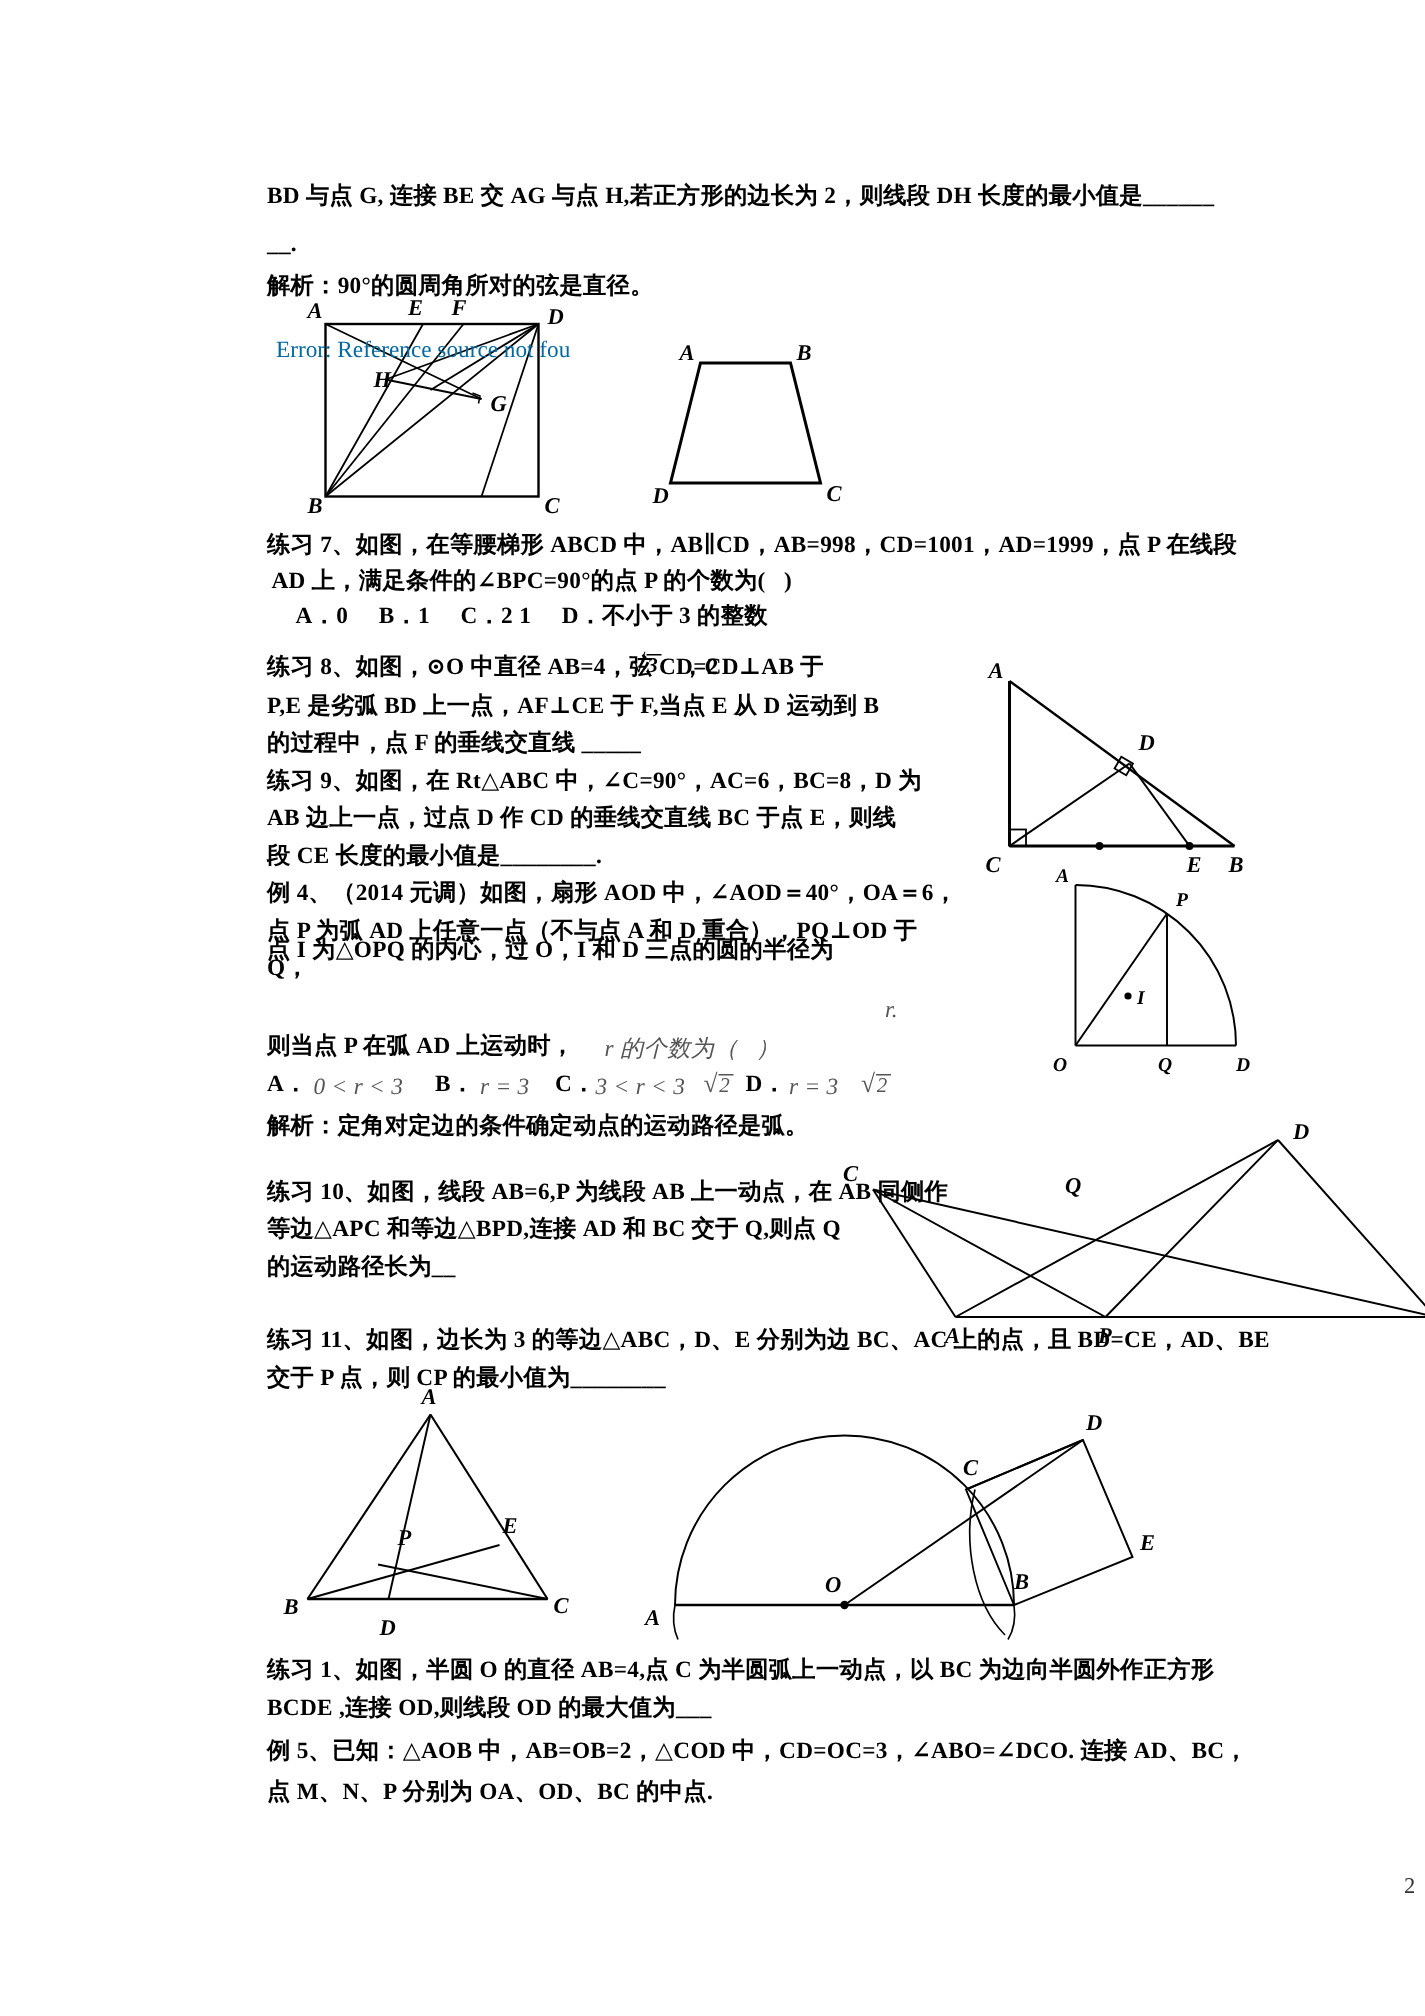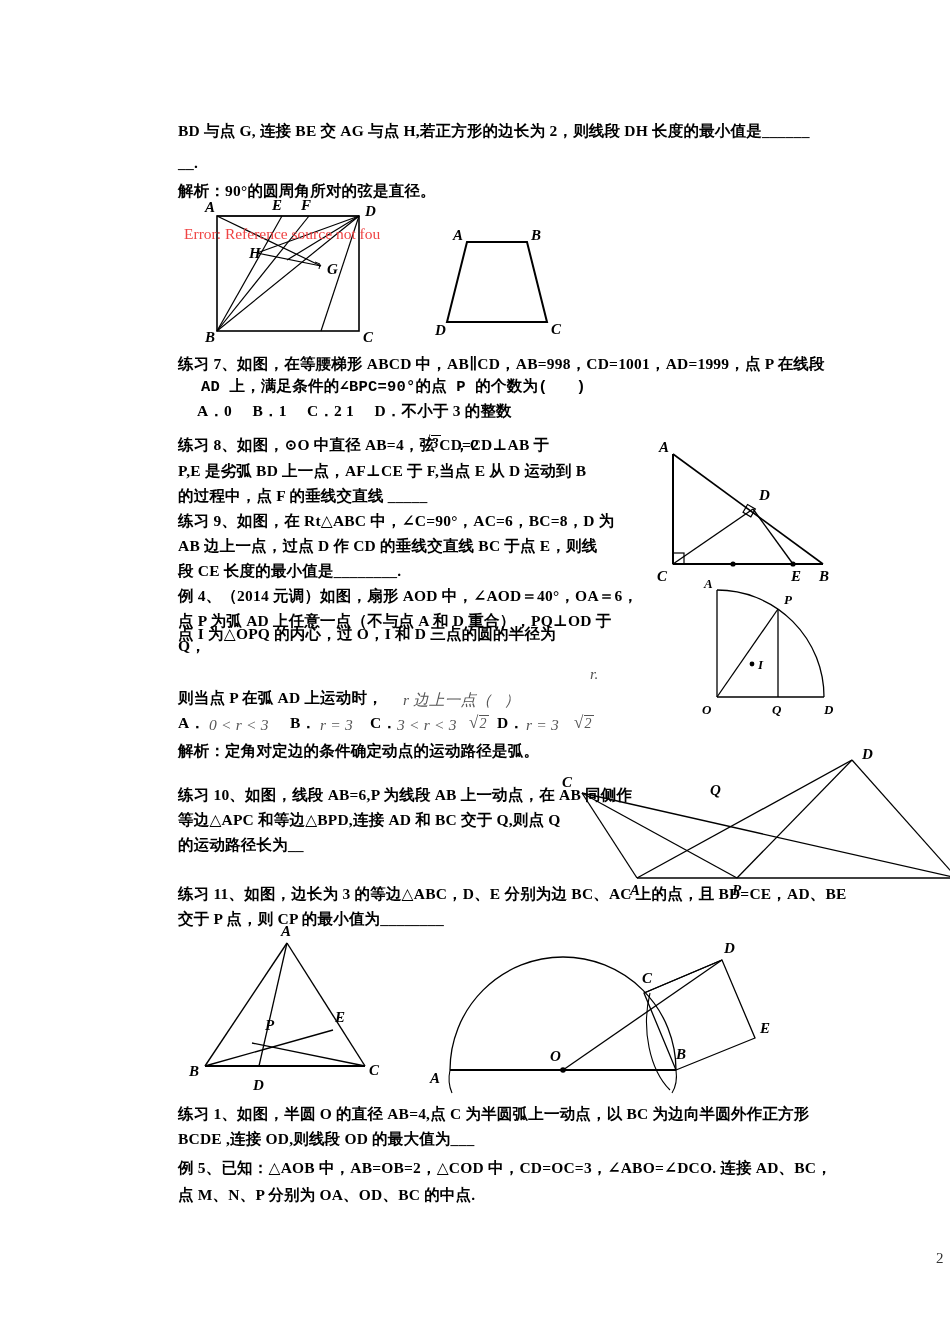--- a/index.html
+++ b/index.html
@@ -43,21 +43,21 @@
     font-family: "Liberation Serif", serif;
     font-size: 15px;
     font-weight: normal;
     color: #333;
   }
   .err {
     position: absolute;
     font-family: "Liberation Serif", serif;
     font-weight: normal;
     font-size: 15.5px;
-    color: #ef4444;
+    color: #0369a1;
     white-space: pre;
   }
   svg { position: absolute; overflow: visible; }
   svg text {
     font-family: "Liberation Serif", serif;
     font-style: italic;
     font-weight: bold;
     fill: #000;
   }
   .figlbl { font-size: 15px; }
@@ -101,21 +101,21 @@
 
   <svg width="140" height="130" style="left:400px; top:222px;" viewBox="0 0 140 130">
     <polygon points="30,20 90,20 110,100 10,100" fill="none" stroke="#000" stroke-width="2"></polygon>
     <text class="figlbl" x="16" y="18">A</text>
     <text class="figlbl" x="94" y="18">B</text>
     <text class="figlbl" x="-2" y="113">D</text>
     <text class="figlbl" x="114" y="112">C</text>
   </svg>
 
   <div class="txt" style="left:141px; top:351px;">练习 7、如图，在等腰梯形 ABCD 中，AB∥CD，AB=998，CD=1001，AD=1999，点 P 在线段</div>
-  <div class="txt" style="left:164px; top:375px;font-family:Liberation Mono, monospace;">AD 上，满足条件的∠BPC=90°的点 P 的个数为(   )</div>
+  <div class="txt" style="left:144px; top:375px;">AD 上，满足条件的∠BPC=90°的点 P 的个数为(   )</div>
   <div class="txt" style="left:160px; top:398px;">A．0     B．1     C．2 1     D．不小于 3 的整数</div>
 
   <div class="txt" style="left:141px; top:432px;">练习 8、如图，⊙O 中直径 AB=4，弦 CD=2</div>
   <div class="txt" style="left:384px; top:430px; font-size:15px;"><span style="font-size:17px;">√</span><span style="border-top:1.3px solid #000; padding:0 2px 0 1px; font-style:italic; font-size:14px;">3</span></div>
   <div class="txt" style="left:417px; top:432px;">，CD⊥AB 于</div>
   <div class="txt" style="left:141px; top:458px;">P,E 是劣弧 BD 上一点，AF⊥CE 于 F,当点 E 从 D 运动到 B</div>
   <div class="txt" style="left:141px; top:483px;">的过程中，点 F 的垂线交直线 _____</div>
 
   <div class="txt" style="left:141px; top:508px;">练习 9、如图，在 Rt△ABC 中，∠C=90°，AC=6，BC=8，D 为</div>
   <div class="txt" style="left:141px; top:533px;">AB 边上一点，过点 D 作 CD 的垂线交直线 BC 于点 E，则线</div>
@@ -142,21 +142,21 @@
     <text class="figlbl" x="146" y="147">E</text>
     <text class="figlbl" x="174" y="147">B</text>
   </svg>
 
   <div class="txt" style="left:141px; top:583px;">例 4、（2014 元调）如图，扇形 AOD 中，∠AOD＝40°，OA＝6，</div>
   <div class="txt" style="left:141px; top:608px;">点 P 为弧 AD 上任意一点（不与点 A 和 D 重合），PQ⊥OD 于</div>
   <div class="txt" style="left:141px; top:633px;">Q，</div>
   <div class="txt" style="left:141px; top:621px;">点 I 为△OPQ 的内心，过 O，I 和 D 三点的圆的半径为</div>
   <div class="txt light serif-it" style="left:553px; top:661px;">r.</div>
   <div class="txt" style="left:141px; top:685px;">则当点 P 在弧 AD 上运动时，</div>
-  <div class="txt light serif-it" style="left:366px; top:687px;">r 边上一点（   ）</div>
+  <div class="txt light serif-it" style="left:366px; top:687px;">r 的个数为（   ）</div>
 
   <div class="txt" style="left:141px; top:710px;">A．</div>
   <div class="txt light serif-it" style="left:172px; top:712px;">0 &lt; r &lt; 3</div>
   <div class="txt" style="left:253px; top:710px;">B．</div>
   <div class="txt light serif-it" style="left:283px; top:712px;">r = 3</div>
   <div class="txt" style="left:333px; top:710px;">C．</div>
   <div class="txt light serif-it" style="left:360px; top:712px;">3 &lt; r &lt; 3</div>
   <div class="txt light" style="left:432px; top:710px; font-size:15px;"><span style="font-size:17px;">√</span><span style="border-top:1.3px solid #555; padding:0 2px 0 1px; font-style:italic; font-size:14px;">2</span></div>
   <div class="txt" style="left:460px; top:710px;">D．</div>
   <div class="txt light serif-it" style="left:489px; top:712px;">r = 3</div>

